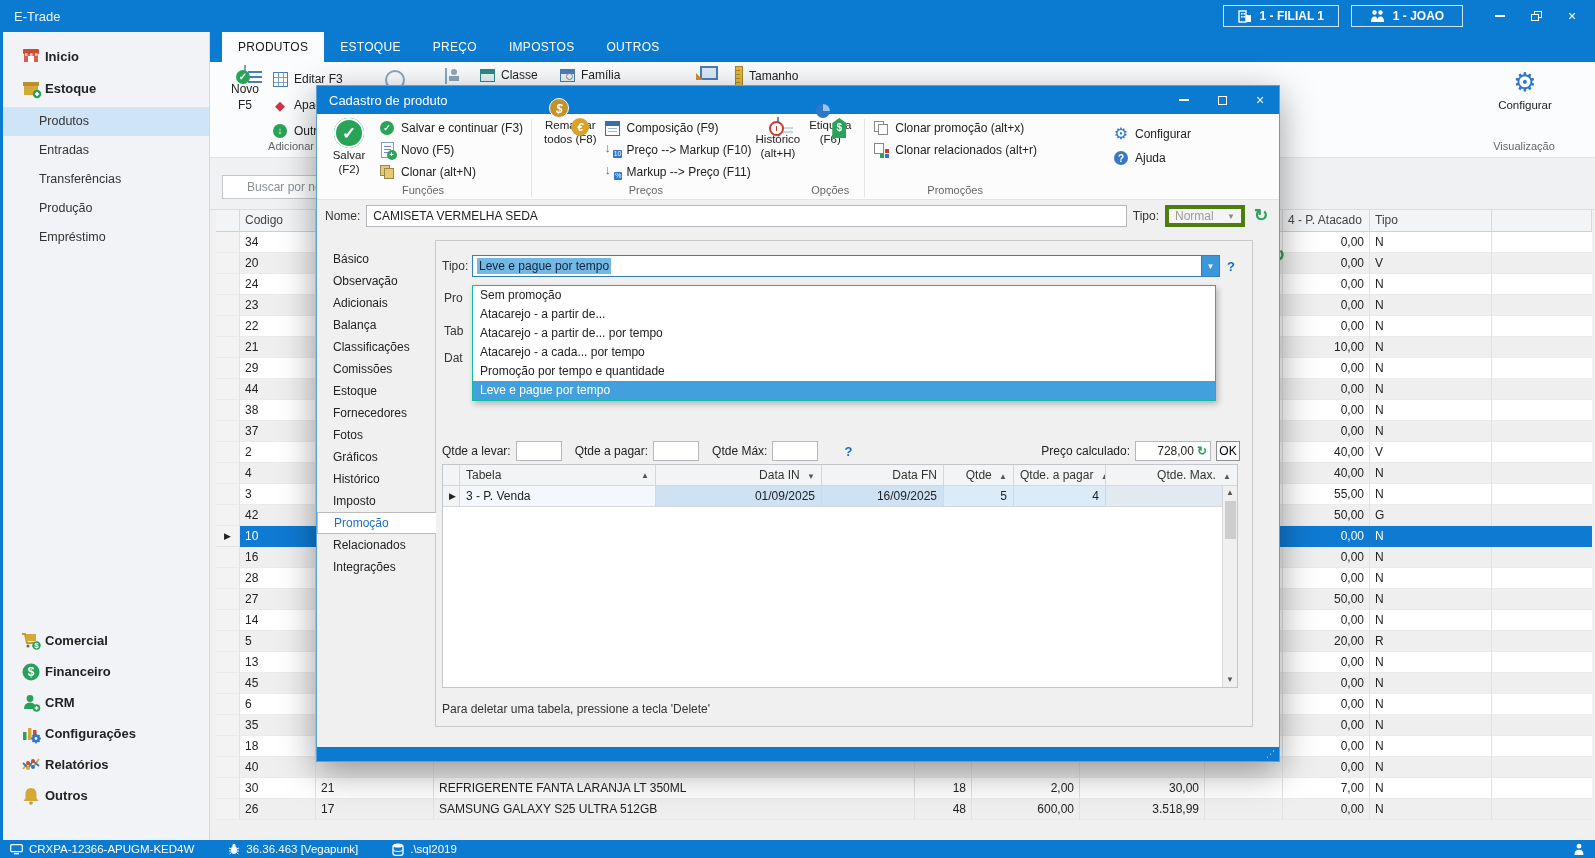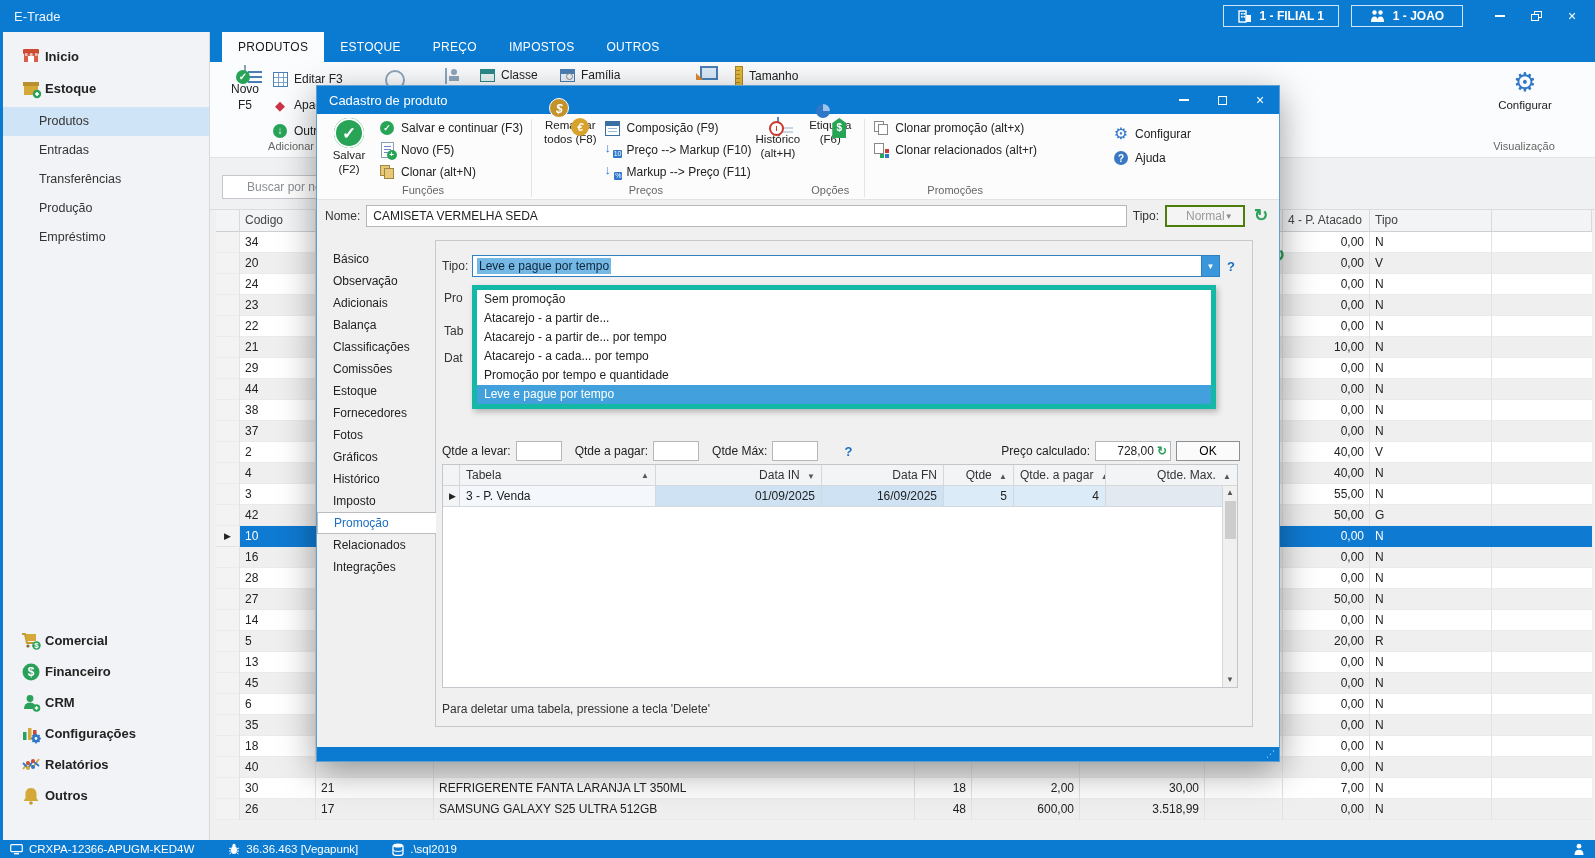--- a/index.html
+++ b/index.html
@@ -100,49 +100,49 @@
   .tbig .blab{font-size:11.5px;line-height:13px;margin-top:1px}
   .tcol{display:flex;flex-direction:column;justify-content:flex-start;margin-left:4px}
   .titem{display:flex;align-items:center;gap:6px;height:22px;font-size:12px;white-space:nowrap;cursor:default}
   .vsep{width:1px;background:#e4e4e4;margin:2px 8px}
   .dlg-util{position:absolute;right:88px;top:8px}
   .dlg-util .titem{height:24px}
 
   .dlg-namerow{height:32px;display:flex;align-items:center;padding:0 8px;gap:6px;background:#f0f0f0}
   .dlg-namerow label{font-size:12px;color:#333}
   .nome-input{flex:1;height:22px;border:1px solid #b4b8bc;background:#fff;padding:0 6px;font-size:12px;color:#222;font-family:inherit}
-  .tipo-select{width:80px;height:22px;border:2px solid #4d7c0f;background:#f4f4f4;color:#9a9a9a;display:flex;align-items:center;padding:0 19px;font-size:12px}
+  .tipo-select{width:80px;height:22px;border:4px solid #4d7c0f;background:#f4f4f4;color:#9a9a9a;display:flex;align-items:center;padding:0 6px;font-size:12px}
   .tipo-select .arr{margin-left:auto;font-size:8px;color:#8a8a8a}
   .refresh{width:20px;height:20px;color:#2aa05a;font-size:17px;line-height:20px;text-align:center;font-weight:bold;cursor:default}
 
   .dlg-body{position:absolute;left:0;top:146px;right:0;bottom:14px;display:flex}
   .dlg-nav{width:118px;padding-top:16px}
   .nav-item{height:22px;line-height:22px;padding-left:16px;font-size:12px;color:#222;position:relative;cursor:default}
   .nav-item.sel{background:#fff;border:1px solid #bcbcbc;border-right:none;color:#1b6ec2;z-index:3;margin-right:-1px;line-height:20px}
   .dlg-panel{position:relative;flex:1;margin:8px 26px 20px 0;border:1px solid #c6cacd;background:#f0f0f0}
 
   .tipo-row{position:absolute;left:6px;right:10px;top:14px;height:22px;display:flex;align-items:center}
   .tipo-row .lb{width:26px;font-size:12px;color:#333;flex:0 0 26px}
   .combo{flex:1;height:22px;border:1px solid #2f7fc1;background:#fff;display:flex;align-items:center;margin-left:4px}
   .combo .sel-text{margin-left:4px;font-size:12px;background:#74b9e6;padding:1px 2px;color:#10253a;white-space:nowrap}
   .combo .cbtn{margin-left:auto;width:18px;height:20px;background:#3b97dc;color:#fff;font-size:8px;display:flex;align-items:center;justify-content:center;border-left:1px solid #2f7fc1}
   .help-q{width:22px;text-align:center;color:#1b6ec2;font-weight:bold;font-size:13px;cursor:default}
 
   .frag{position:absolute;left:8px;font-size:12px;color:#333;white-space:nowrap;z-index:1}
 
-  .droplist{position:absolute;left:36px;right:36px;top:44px;background:#fff;border:5px solid #14b8a6;box-shadow:2px 3px 6px rgba(0,0,0,.25);z-index:5}
+  .droplist{position:absolute;left:36px;right:36px;top:44px;background:#fff;border:1px solid #14b8a6;box-shadow:2px 3px 6px rgba(0,0,0,.25);z-index:5}
   .dl-item{height:19px;line-height:19px;padding-left:7px;font-size:12px;color:#222;white-space:nowrap;cursor:default}
   .dl-item.hl{background:#42a1dc;color:#fff}
 
   .qtde-row{position:absolute;left:6px;right:12px;top:199px;height:22px;display:flex;align-items:center;gap:5px;font-size:12px}
   .qtde-row input{width:46px;height:20px;border:1px solid #b4b8bc;background:#fff;padding:0 4px;font-size:12px;font-family:inherit}
   .qtde-row .sp{flex:1}
   .calcbox{width:76px;height:20px;border:1px solid #b4b8bc;background:#fff;display:flex;align-items:center;justify-content:flex-end;padding:0 3px;gap:3px}
   .calcbox .rf{color:#2aa05a;font-weight:bold;font-size:12px}
-  .okbtn{width:64px;height:20px;border:1px solid #8b9094;background:#fbfbfb;font-size:12px;display:flex;align-items:center;justify-content:center;cursor:default}
+  .okbtn{width:24px;height:20px;border:1px solid #8b9094;background:#fbfbfb;font-size:12px;display:flex;align-items:center;justify-content:center;cursor:default}
 
   .ptable{position:absolute;left:6px;right:14px;top:223px;height:224px;background:#fff;border:1px solid #c3c7cb}
   .pt-head,.pt-row{display:flex}
   .ptc{height:21px;line-height:20px;font-size:12px;padding:0 6px;border-right:1px solid #d4d8db;border-bottom:1px solid #d4d8db;overflow:hidden;white-space:nowrap;flex:0 0 auto}
   .pt-head .ptc{background:#f2f4f6;color:#333}
   .ptc .sort{float:right;font-size:8px;color:#555;margin-top:1px;margin-left:4px}
   .pc-m{width:17px;background:#f2f4f6;text-align:center;font-size:9px}
   .pc-tab{width:196px}
   .pc-din{width:166px;text-align:right}
   .pc-dfn{width:122px;text-align:right}

